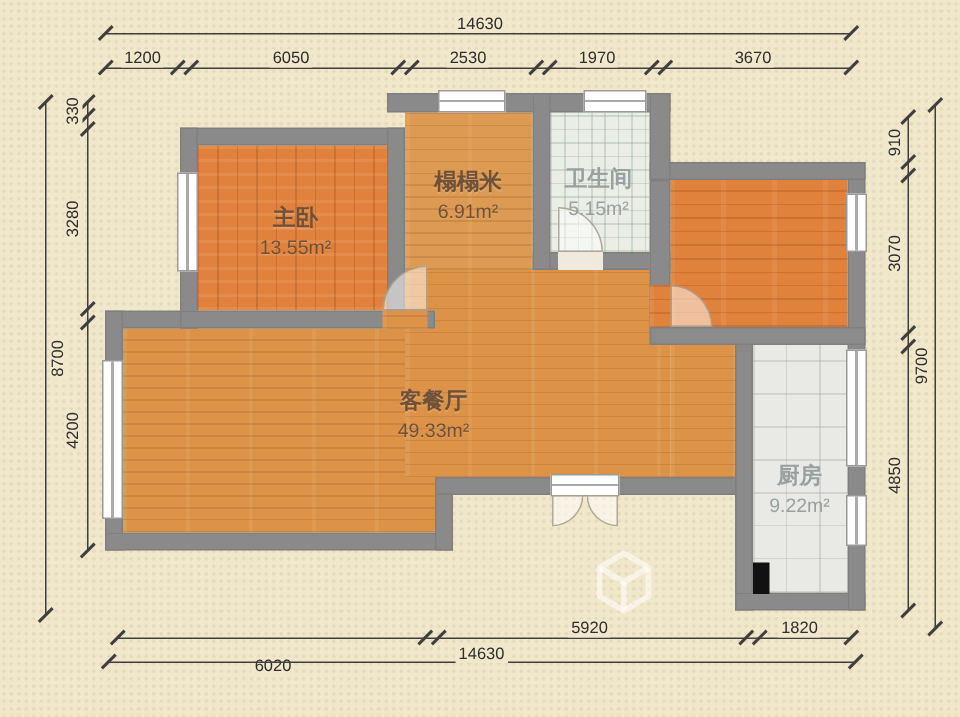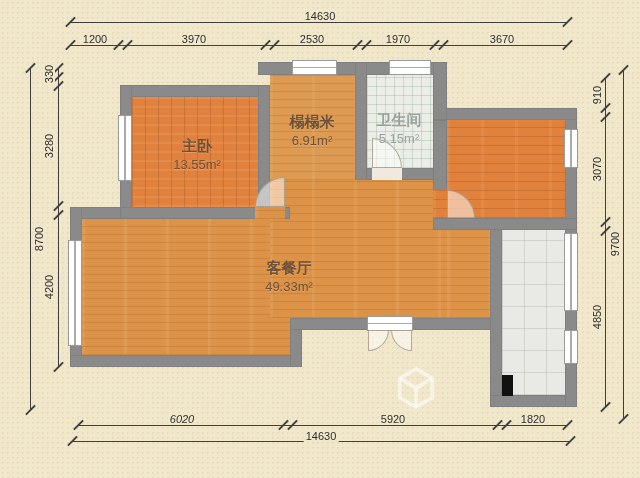--- a/index.html
+++ b/index.html
@@ -106,51 +106,55 @@
     <div class="rarea">6.91m²</div>
   </div>
   <div class="room-label lbl-tile" style="left:399px;top:129px;">
     <div class="rname">卫生间</div>
     <div class="rarea">5.15m²</div>
   </div>
   <div class="room-label lbl-wood" style="left:289px;top:277px;">
     <div class="rname">客餐厅</div>
     <div class="rarea">49.33m²</div>
   </div>
+  <div class="room-label lbl-tile" style="left:533px;top:327px;">
+    <div class="rname">厨房</div>
+    <div class="rarea">9.22m²</div>
+  </div>
 
   <div class="dl" style="left:70px;top:22px;width:497px;height:1px;"></div>
   <div class="tk" style="left:64px;top:21px;"></div>
   <div class="tk" style="left:561px;top:21px;"></div>
   <div class="dlab" style="left:320px;top:16px;">14630</div>
 
   <div class="dl" style="left:70px;top:45px;width:497px;height:1px;"></div>
   <div class="tk" style="left:64px;top:44px;"></div>
   <div class="tk" style="left:112px;top:44px;"></div>
   <div class="tk" style="left:121px;top:44px;"></div>
   <div class="tk" style="left:259px;top:44px;"></div>
   <div class="tk" style="left:268px;top:44px;"></div>
   <div class="tk" style="left:351px;top:44px;"></div>
   <div class="tk" style="left:360px;top:44px;"></div>
   <div class="tk" style="left:428px;top:44px;"></div>
   <div class="tk" style="left:437px;top:44px;"></div>
   <div class="tk" style="left:561px;top:44px;"></div>
   <div class="dlab" style="left:95px;top:39px;">1200</div>
-  <div class="dlab" style="left:194px;top:39px;">3970</div>
+  <div class="dlab" style="left:194px;top:39px;">6050</div>
   <div class="dlab" style="left:312px;top:39px;">2530</div>
   <div class="dlab" style="left:398px;top:39px;">1970</div>
   <div class="dlab" style="left:502px;top:39px;">3670</div>
 
   <div class="dl" style="left:78px;top:425px;width:489px;height:1px;"></div>
   <div class="tk" style="left:72px;top:424px;"></div>
   <div class="tk" style="left:277px;top:424px;"></div>
   <div class="tk" style="left:286px;top:424px;"></div>
   <div class="tk" style="left:491px;top:424px;"></div>
   <div class="tk" style="left:500px;top:424px;"></div>
   <div class="tk" style="left:561px;top:424px;"></div>
-  <div class="dlab" style="left:182px;top:419px;font-style:italic;">6020</div>
+  <div class="dlab" style="left:182px;top:444px;">6020</div>
   <div class="dlab" style="left:393px;top:419px;">5920</div>
   <div class="dlab" style="left:533px;top:419px;">1820</div>
 
   <div class="dl" style="left:72px;top:441px;width:498px;height:1px;"></div>
   <div class="tk" style="left:66px;top:440px;"></div>
   <div class="tk" style="left:564px;top:440px;"></div>
   <div class="dlab" style="left:321px;top:436px;">14630</div>
 
   <div class="dl" style="left:30px;top:68px;width:1px;height:342px;"></div>
   <div class="tk" style="left:24px;top:67px;"></div>

